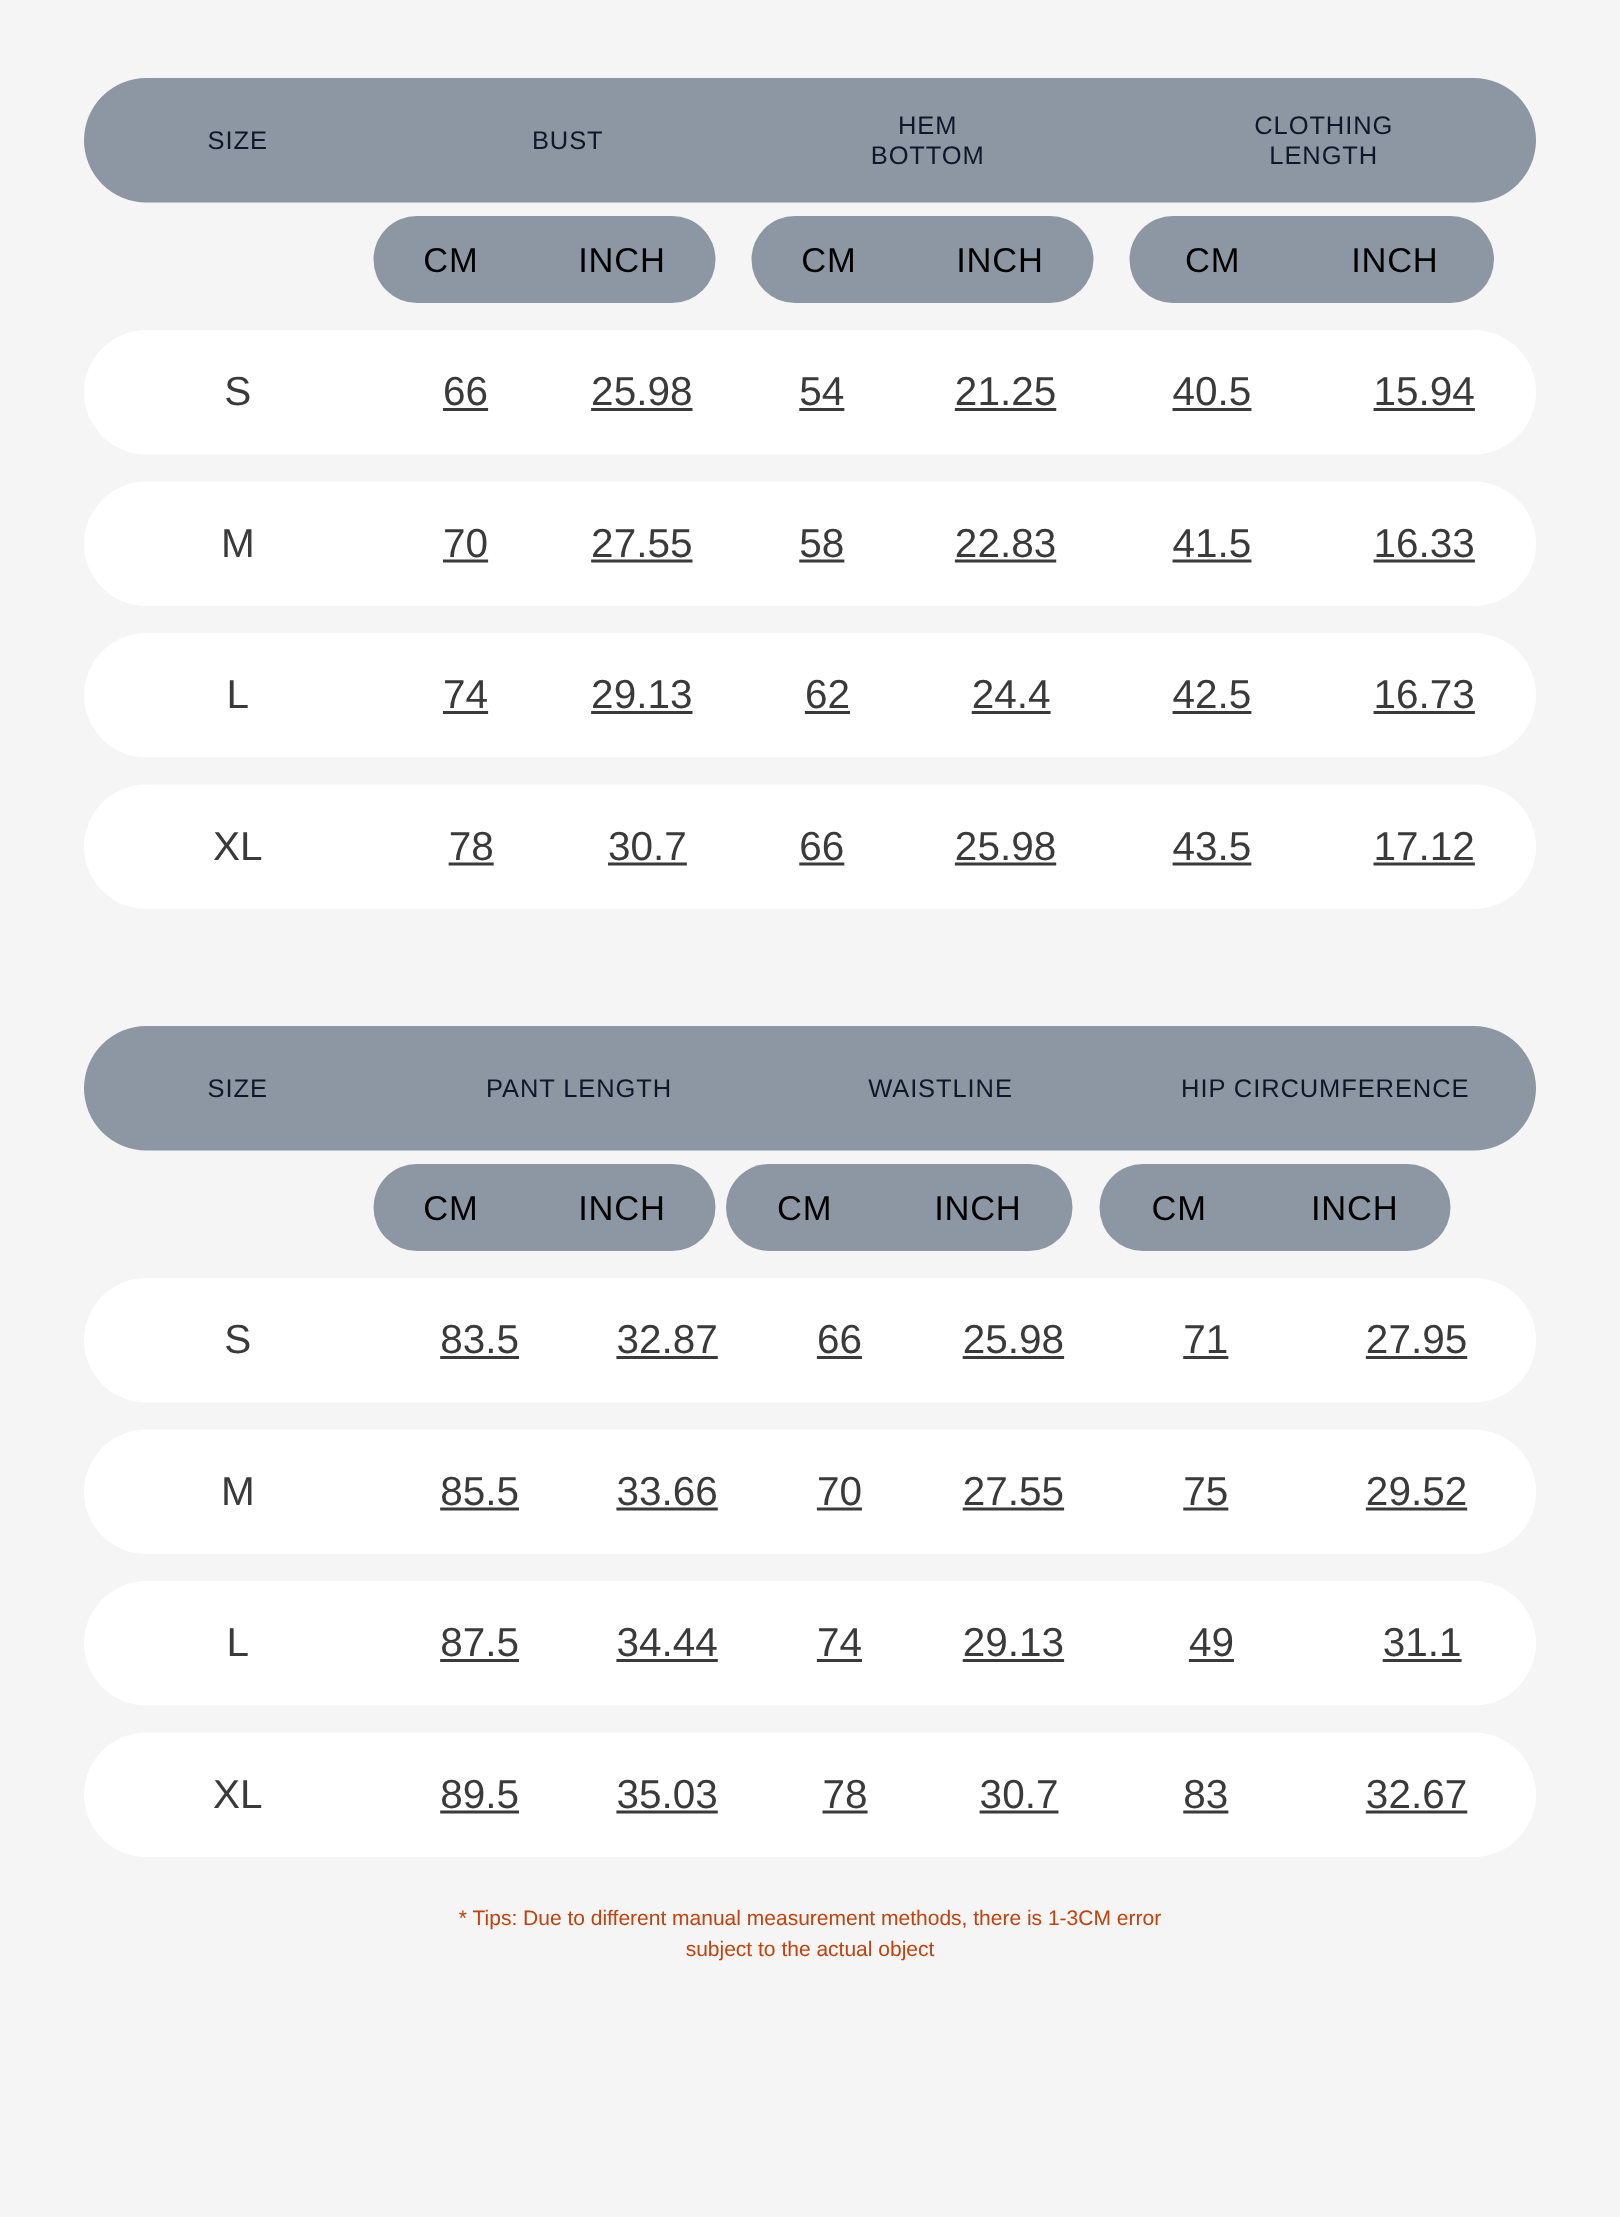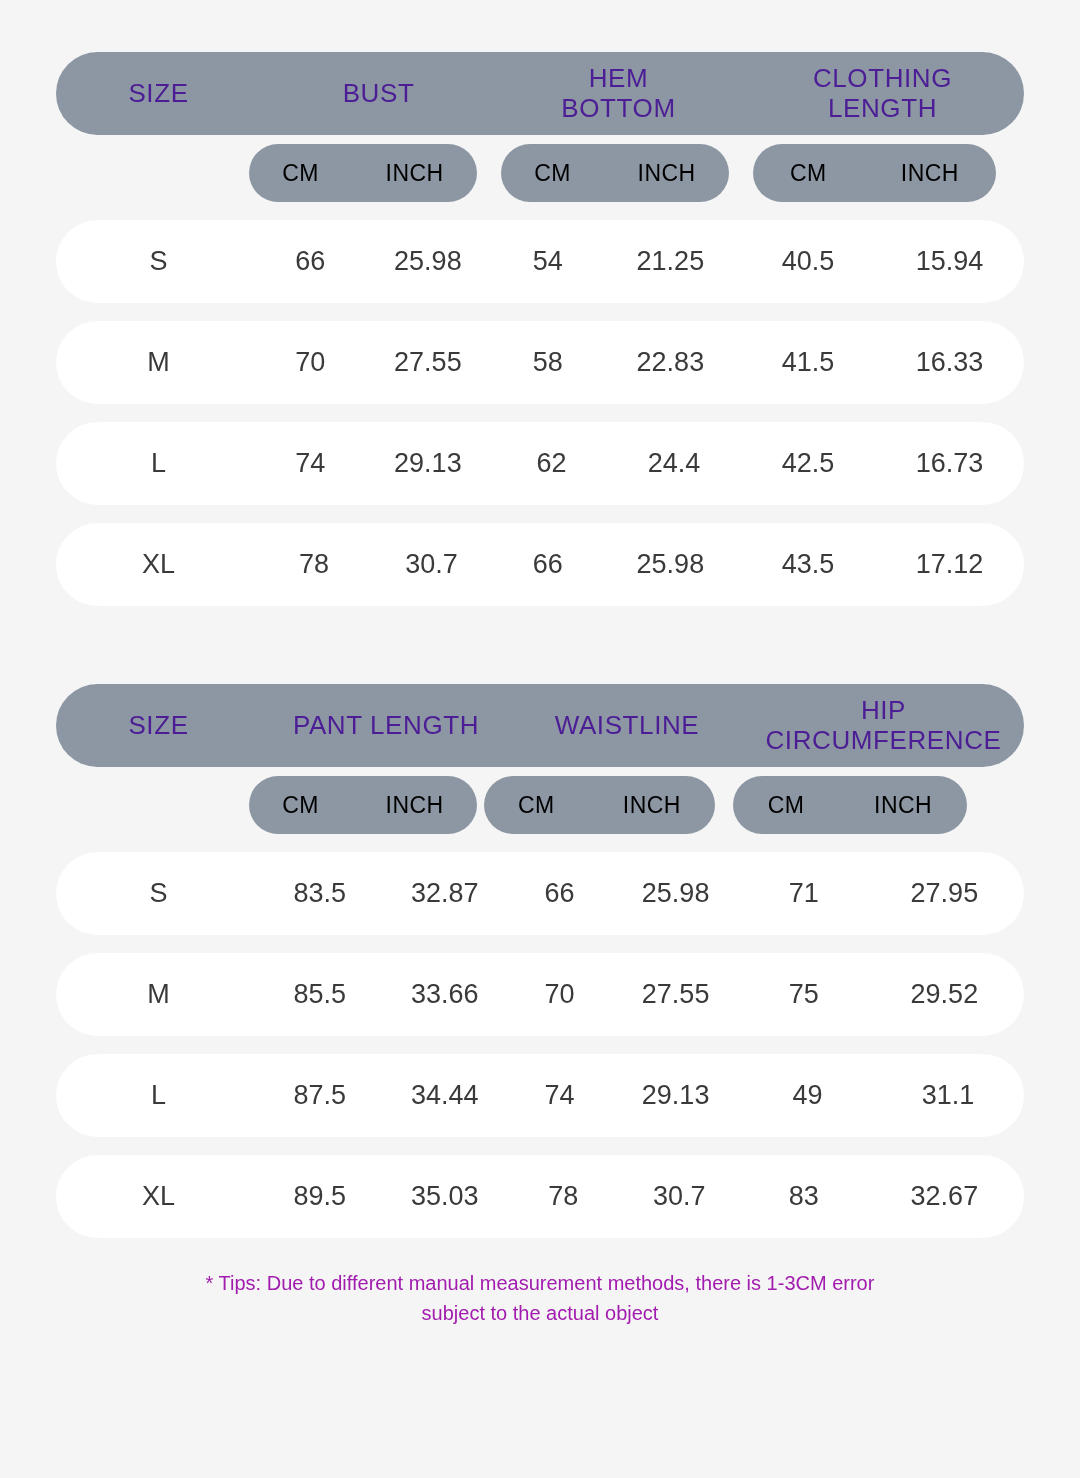--- a/index.html
+++ b/index.html
@@ -21,22 +21,22 @@
     width: 968px;
     margin: 0 auto;
   }
   
   .head-pill {
     background: #8c97a3;
     border-radius: 42px;
     height: 83px;
     display: flex;
     align-items: center;
-    color: #4c1d95;
-    font-size: 26px;
+    color: #0f172a;
+    font-size: 17px;
     letter-spacing: 0.6px;
   }
   .head-cell {
     text-align: center;
     line-height: 1.12;
     padding: 0 4px;
   }
   
   .unit-row {
     display: flex;
@@ -66,21 +66,21 @@
     font-size: 27px;
   }
   .data-cell {
     text-align: center;
   }
   .sub-cell {
     display: flex;
     align-items: center;
     justify-content: space-around;
   }
-  .sub-cell span { padding: 0 4px; }
+  .sub-cell span { padding: 0 4px; text-decoration: underline; }
 
   
   .t1-c0 { width: 205px; }
   .t1-c1 { width: 235px; }
   .t1-c2 { width: 245px; }
   .t1-c3 { width: 283px; }
 
   .t1-u-spacer { width: 193px; }
   .t1-u1 { width: 228px; }
   .t1-u-gap1 { width: 24px; }
@@ -100,22 +100,22 @@
   .t2-u2 { width: 231px; }
   .t2-u-gap2 { width: 18px; }
   .t2-u3 { width: 234px; }
 
   .gap-between { height: 78px; }
 
   .tips {
     margin: 30px auto 0;
     width: 900px;
     text-align: center;
-    color: #a21caf;
-    font-size: 20px;
+    color: #c2410c;
+    font-size: 14px;
     line-height: 1.5;
   }
   .top-space { height: 52px; }
 </style>
 </head>
 <body>
 
 <div class="page">
 
   <div class="top-space"></div>

